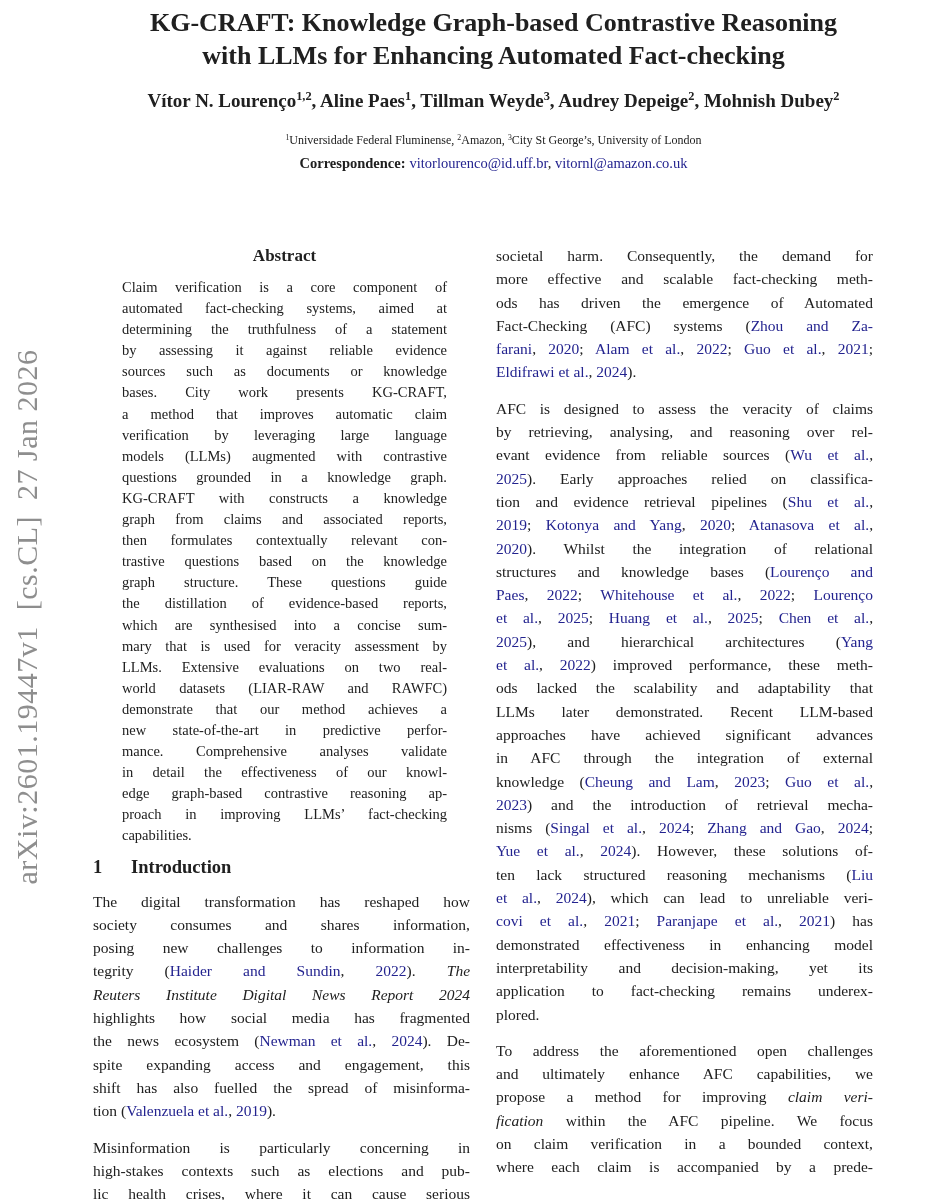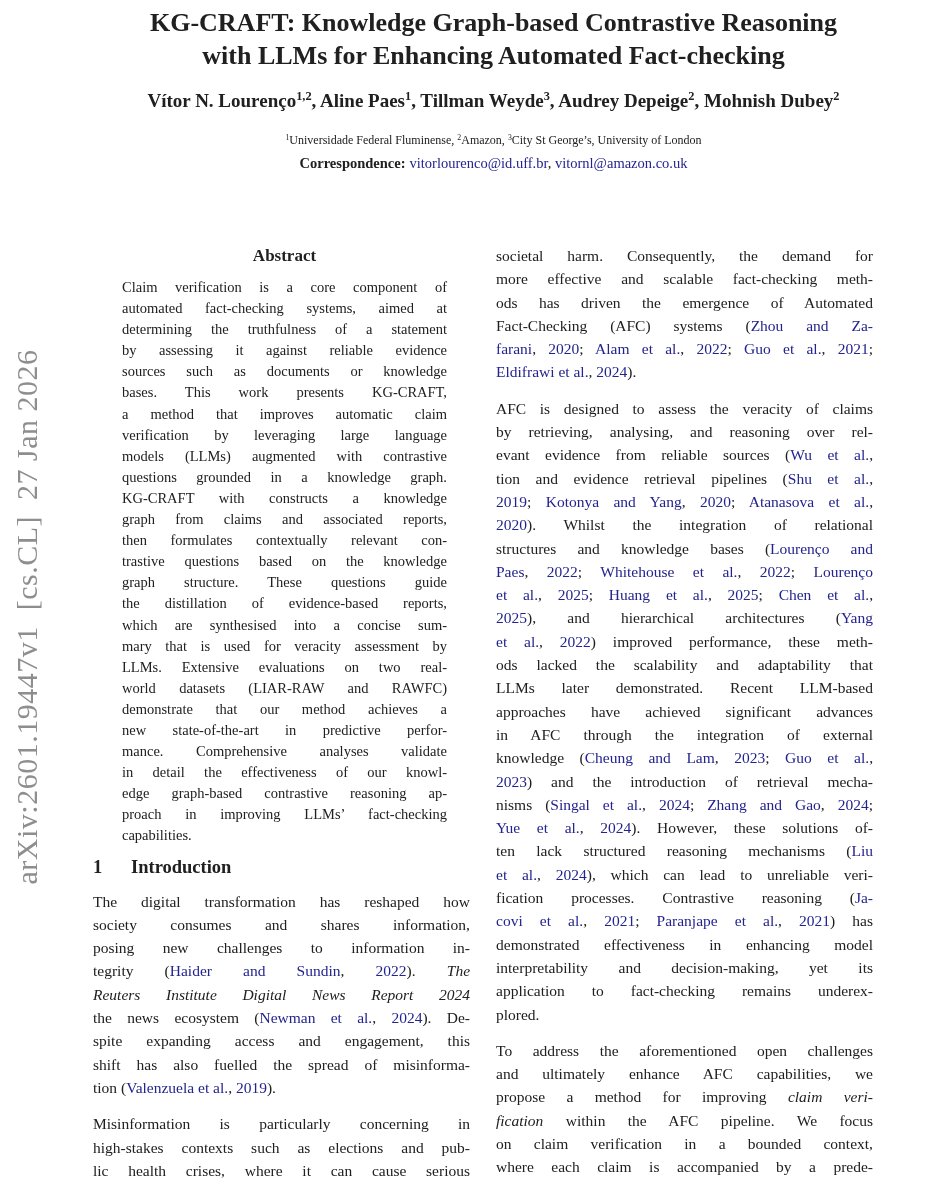--- a/index.html
+++ b/index.html
@@ -53,21 +53,21 @@
 
 <div class="columns">
   <div class="col">
     <div class="abs-head">Abstract</div>
     <div class="abstract">
         <div class="jline">Claim verification is a core component of</div>
         <div class="jline">automated fact-checking systems, aimed at</div>
         <div class="jline">determining the truthfulness of a statement</div>
         <div class="jline">by assessing it against reliable evidence</div>
         <div class="jline">sources such as documents or knowledge</div>
-        <div class="jline">bases. This work presents KG-CRAFT,</div>
+        <div class="jline">bases. City work presents KG-CRAFT,</div>
         <div class="jline">a method that improves automatic claim</div>
         <div class="jline">verification by leveraging large language</div>
         <div class="jline">models (LLMs) augmented with contrastive</div>
         <div class="jline">questions grounded in a knowledge graph.</div>
         <div class="jline">KG-CRAFT with constructs a knowledge</div>
         <div class="jline">graph from claims and associated reports,</div>
         <div class="jline">then formulates contextually relevant con-</div>
         <div class="jline">trastive questions based on the knowledge</div>
         <div class="jline">graph structure. These questions guide</div>
         <div class="jline">the distillation of evidence-based reports,</div>
@@ -85,20 +85,21 @@
       </div>
     <div class="sec-head">
       <span class="sec-num">1</span><span>Introduction</span>
     </div>
     <div class="para">
         <div class="jline">The digital transformation has reshaped how</div>
         <div class="jline">society consumes and shares information,</div>
         <div class="jline">posing new challenges to information in-</div>
         <div class="jline">tegrity (<span class="run-l">Haider and Sundin</span>, <span class="run-l">2022</span>). <span class="run-i">The</span></div>
         <div class="jline"><span class="run-i">Reuters Institute Digital News Report 2024</span></div>
+        <div class="jline">highlights how social media has fragmented</div>
         <div class="jline">the news ecosystem (<span class="run-l">Newman et al.</span>, <span class="run-l">2024</span>). De-</div>
         <div class="jline">spite expanding access and engagement, this</div>
         <div class="jline">shift has also fuelled the spread of misinforma-</div>
         <div class="jline end">tion (<span class="run-l">Valenzuela et al.</span>, <span class="run-l">2019</span>).</div>
       </div>
     <div class="para">
         <div class="jline">Misinformation is particularly concerning in</div>
         <div class="jline">high-stakes contexts such as elections and pub-</div>
         <div class="jline">lic health crises, where it can cause serious</div>
       </div>
@@ -109,39 +110,39 @@
         <div class="jline">more effective and scalable fact-checking meth-</div>
         <div class="jline">ods has driven the emergence of Automated</div>
         <div class="jline">Fact-Checking (AFC) systems (<span class="run-l">Zhou and Za-</span></div>
         <div class="jline"><span class="run-l">farani</span>, <span class="run-l">2020</span>; <span class="run-l">Alam et al.</span>, <span class="run-l">2022</span>; <span class="run-l">Guo et al.</span>, <span class="run-l">2021</span>;</div>
         <div class="jline end"><span class="run-l">Eldifrawi et al.</span>, <span class="run-l">2024</span>).</div>
       </div>
     <div class="para">
         <div class="jline">AFC is designed to assess the veracity of claims</div>
         <div class="jline">by retrieving, analysing, and reasoning over rel-</div>
         <div class="jline">evant evidence from reliable sources (<span class="run-l">Wu et al.</span>,</div>
+        <div class="jline"><span class="run-l">2025</span>). Early approaches relied on classifica-</div>
         <div class="jline">tion and evidence retrieval pipelines (<span class="run-l">Shu et al.</span>,</div>
         <div class="jline"><span class="run-l">2019</span>; <span class="run-l">Kotonya and Yang</span>, <span class="run-l">2020</span>; <span class="run-l">Atanasova et al.</span>,</div>
         <div class="jline"><span class="run-l">2020</span>). Whilst the integration of relational</div>
         <div class="jline">structures and knowledge bases (<span class="run-l">Lourenço and</span></div>
         <div class="jline"><span class="run-l">Paes</span>, <span class="run-l">2022</span>; <span class="run-l">Whitehouse et al.</span>, <span class="run-l">2022</span>; <span class="run-l">Lourenço</span></div>
         <div class="jline"><span class="run-l">et al.</span>, <span class="run-l">2025</span>; <span class="run-l">Huang et al.</span>, <span class="run-l">2025</span>; <span class="run-l">Chen et al.</span>,</div>
         <div class="jline"><span class="run-l">2025</span>), and hierarchical architectures (<span class="run-l">Yang</span></div>
         <div class="jline"><span class="run-l">et al.</span>, <span class="run-l">2022</span>) improved performance, these meth-</div>
         <div class="jline">ods lacked the scalability and adaptability that</div>
         <div class="jline">LLMs later demonstrated. Recent LLM-based</div>
         <div class="jline">approaches have achieved significant advances</div>
         <div class="jline">in AFC through the integration of external</div>
         <div class="jline">knowledge (<span class="run-l">Cheung and Lam</span>, <span class="run-l">2023</span>; <span class="run-l">Guo et al.</span>,</div>
         <div class="jline"><span class="run-l">2023</span>) and the introduction of retrieval mecha-</div>
         <div class="jline">nisms (<span class="run-l">Singal et al.</span>, <span class="run-l">2024</span>; <span class="run-l">Zhang and Gao</span>, <span class="run-l">2024</span>;</div>
         <div class="jline"><span class="run-l">Yue et al.</span>, <span class="run-l">2024</span>). However, these solutions of-</div>
         <div class="jline">ten lack structured reasoning mechanisms (<span class="run-l">Liu</span></div>
         <div class="jline"><span class="run-l">et al.</span>, <span class="run-l">2024</span>), which can lead to unreliable veri-</div>
-        <div class="jline">fication processes. Contrastive reasoning (<span class="run-l">Ja-</span></div>
         <div class="jline"><span class="run-l">covi et al.</span>, <span class="run-l">2021</span>; <span class="run-l">Paranjape et al.</span>, <span class="run-l">2021</span>) has</div>
         <div class="jline">demonstrated effectiveness in enhancing model</div>
         <div class="jline">interpretability and decision-making, yet its</div>
         <div class="jline">application to fact-checking remains underex-</div>
         <div class="jline end">plored.</div>
       </div>
     <div class="para">
         <div class="jline">To address the aforementioned open challenges</div>
         <div class="jline">and ultimately enhance AFC capabilities, we</div>
         <div class="jline">propose a method for improving <span class="run-i">claim veri-</span></div>

